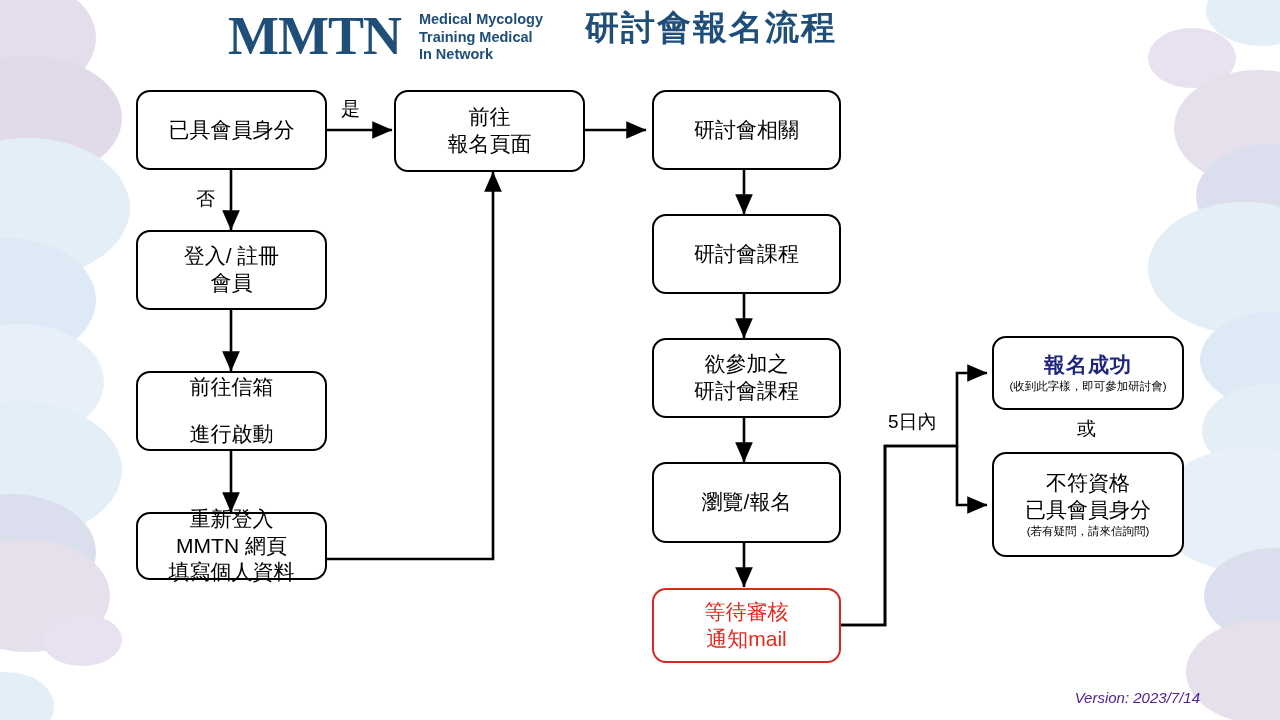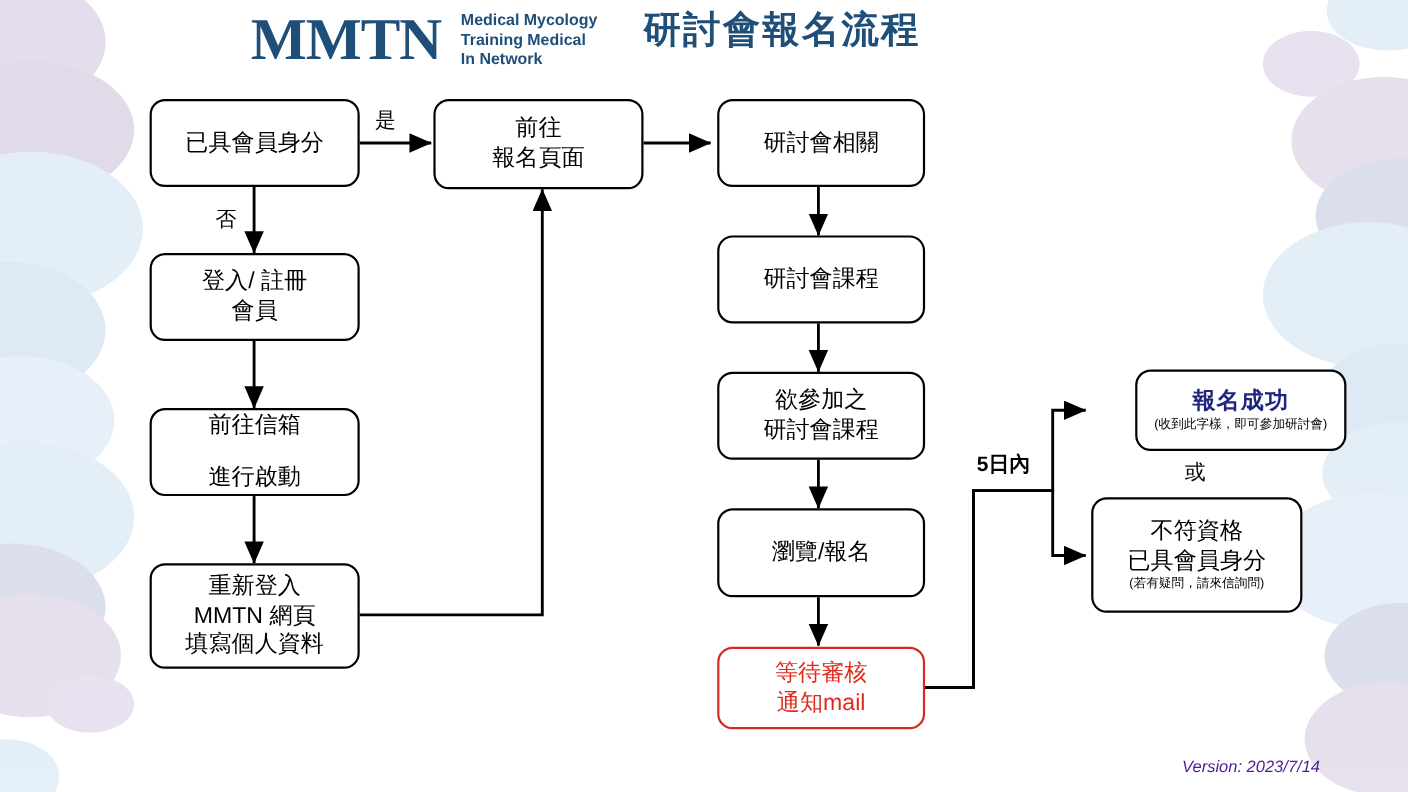--- a/index.html
+++ b/index.html
@@ -232,46 +232,46 @@
   <div class="node" style="left:136px; top:371px; width:191px; height:80px;gap:20px;">
     <div class="line">前往信箱</div>
     <div class="line">進行啟動</div>
   </div>
 
   <div class="node" style="left:652px; top:338px; width:189px; height:80px;">
     <div class="line">欲參加之</div>
     <div class="line">研討會課程</div>
   </div>
 
-  <div class="node" style="left:992px; top:336px; width:192px; height:74px;margin-left:40px;">
+  <div class="node" style="left:992px; top:336px; width:192px; height:74px;">
     <div class="title-strong">報名成功</div>
     <div class="note">(收到此字樣，即可參加研討會)</div>
   </div>
 
   <div class="node" style="left:652px; top:462px; width:189px; height:81px;">
     <div class="line">瀏覽/報名</div>
   </div>
 
   <div class="node" style="left:992px; top:452px; width:192px; height:105px;">
     <div class="line">不符資格</div>
     <div class="line">已具會員身分</div>
     <div class="note">(若有疑問，請來信詢問)</div>
   </div>
 
-  <div class="node" style="left:136px; top:512px; width:191px; height:96px;">
+  <div class="node" style="left:136px; top:512px; width:191px; height:68px;">
     <div class="line">重新登入</div>
     <div class="line">MMTN 網頁</div>
     <div class="line">填寫個人資料</div>
   </div>
 
   <div class="node red" style="left:652px; top:588px; width:189px; height:75px;">
     <div class="line">等待審核</div>
     <div class="line">通知mail</div>
   </div>
 
   <div class="edge-label" style="left:341px; top:96px;">是</div>
   <div class="edge-label" style="left:196px; top:186px;">否</div>
-  <div class="edge-label" style="left:888px; top:409px;font-weight:bold;">5日內</div>
+  <div class="edge-label" style="left:888px; top:409px;">5日內</div>
   <div class="edge-label" style="left:1077px; top:416px;">或</div>
 
   <div id="version">Version: 2023/7/14</div>
 
 </div>
 
 </body></html>

